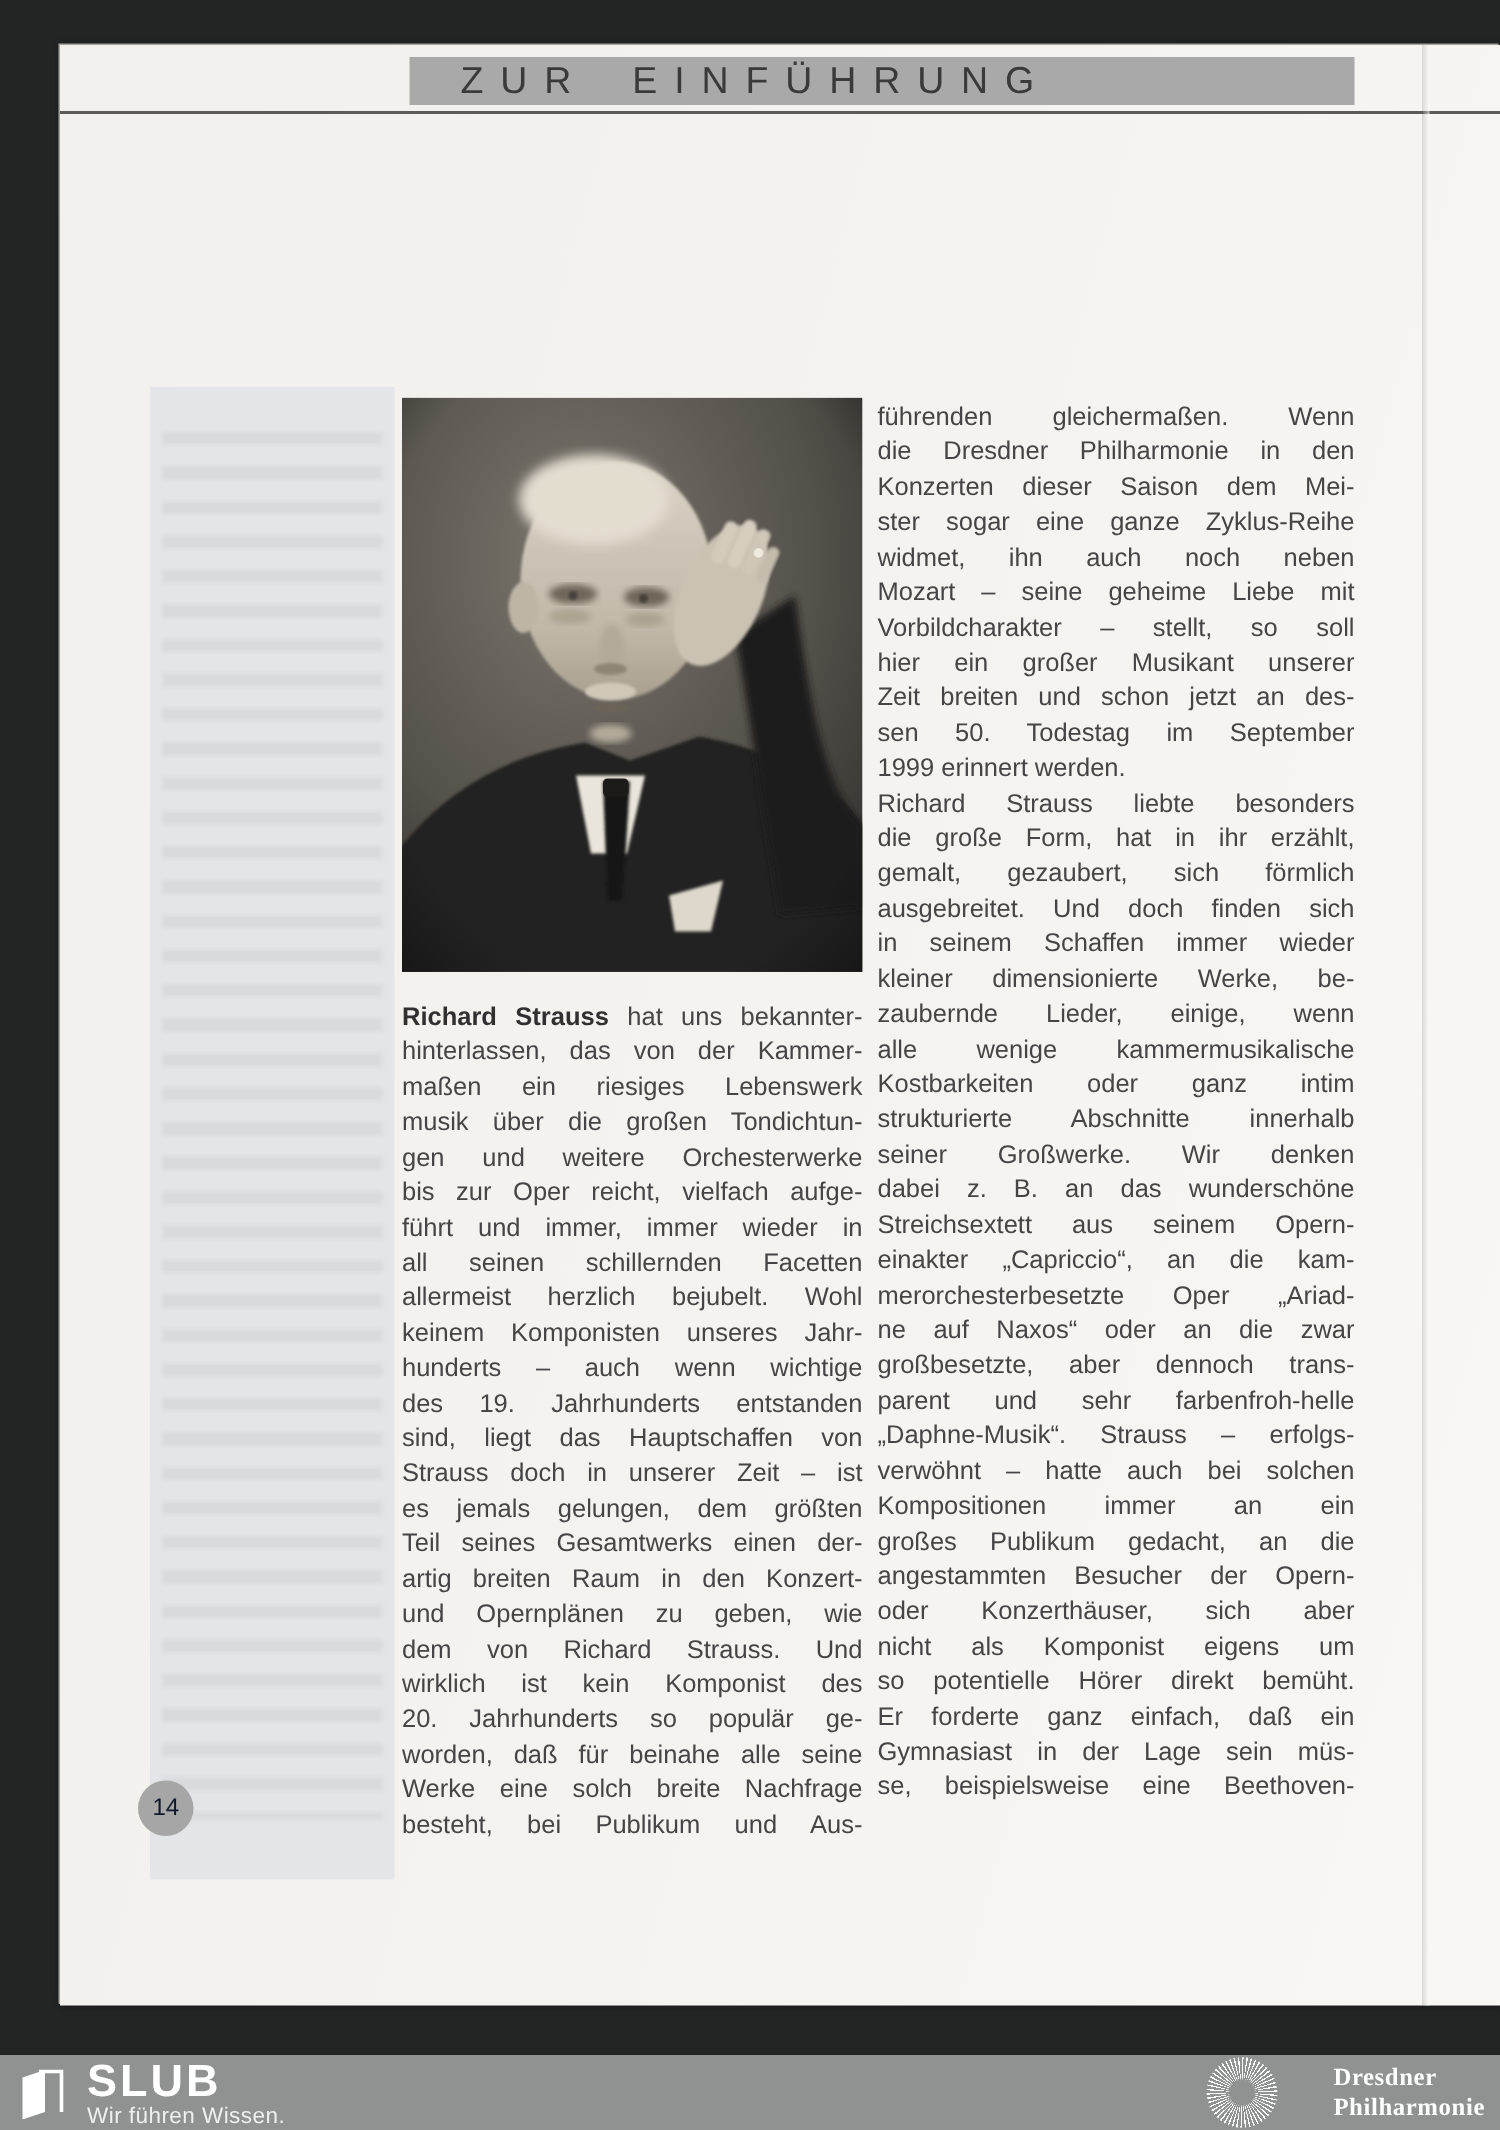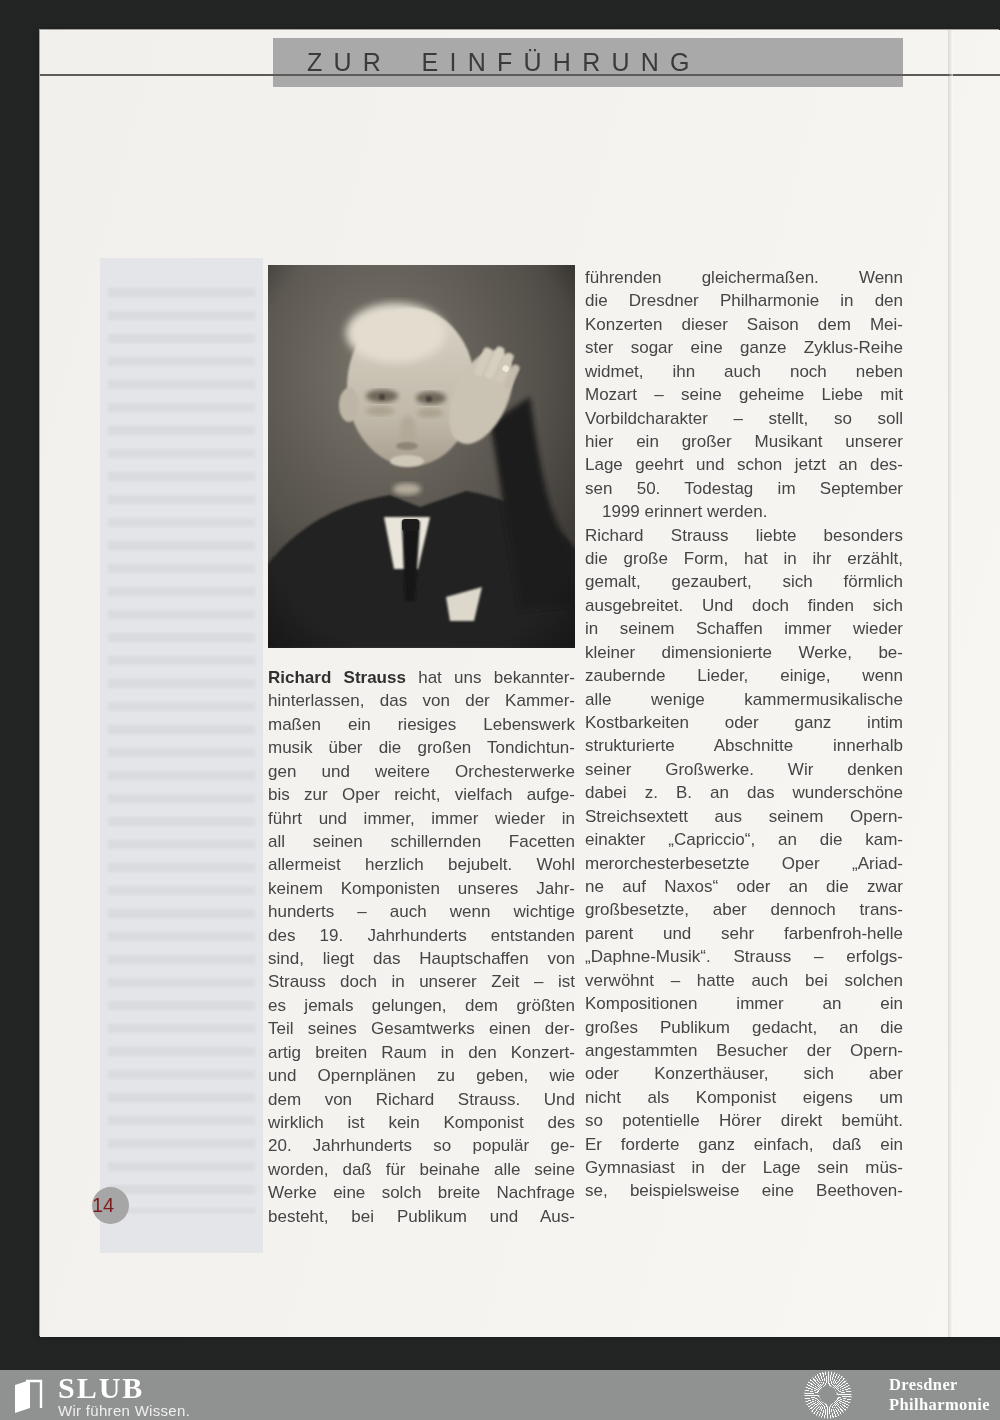--- a/index.html
+++ b/index.html
@@ -16,21 +16,21 @@
     position:absolute; left:40px; top:30px;
     width:960px; height:1307px;
     background:linear-gradient(105deg,#f1f0ed 0%,#f4f3f0 55%,#f8f7f4 100%);
     box-shadow:-1px -1px 0 rgba(180,178,172,.9), 0 0 6px rgba(0,0,0,.35);
   }
   .crease {
     position:absolute; left:908px; top:0; bottom:0; width:5px;
     background:linear-gradient(90deg, rgba(70,66,60,.16), rgba(255,255,255,.6));
   }
   .header-bar {
-    position:absolute; left:233px; top:8px; width:630px; height:49px;
+    position:absolute; left:233px; top:8px; width:630px; height:32px;
     background:#a9a9a9;
     display:flex; align-items:center;
   }
   .header-bar .title {
     font-size:25px; font-weight:400; color:#3a3a3a;
     letter-spacing:.45em; word-spacing:.45em;
     padding-left:34px; white-space:nowrap;
   }
   .header-rule {
     position:absolute; left:0; top:44px; width:960px; height:2px;
@@ -54,42 +54,42 @@
     position:absolute; left:228px; top:235px; width:307px; height:383px;
     box-shadow:inset 0 0 0 1px rgba(0,0,0,.25);
     overflow:hidden;
   }
   .photo svg { display:block; width:307px; height:383px; }
   
   .col { position:absolute; color:#454545; font-size:17px; line-height:23.42px; }
   .col-left  { left:228px; top:636px; width:307px; }
   .col-right { left:545px; top:236px; width:318px; }
   .line { text-align:justify; text-align-last:justify; white-space:normal; }
-  .line.endline { text-align-last:left;margin-left:17px; }
+  .line.endline { text-align-last:left; }
   .line b { font-weight:700; color:#303030; }
   
   .page-circle {
     position:absolute; left:52px; top:1157px;
     width:37px; height:37px; border-radius:50%;
     background:#a6a6a6;
-    display:flex; align-items:center; 
-    font-size:20px; color:#7f1d1d; 
+    display:flex; align-items:center; justify-content:center;
+    font-size:16px; color:#0f172a; 
   }
   
   .viewer-footer {
     position:absolute; left:0; right:0; bottom:0; height:50px;
     background:#909191;
     display:flex; align-items:center; justify-content:space-between;
     padding:0 10px 0 12px;
   }
   .slub-group { display:flex; align-items:flex-start; gap:14px; height:46px; padding-top:2px; }
   .slub-book-icon { margin-top:3px; }
   .slub-text { display:flex; flex-direction:column; }
   .slub-name {
-    font-family:Liberation Serif, serif; font-weight:700;
+    font-family:Liberation Sans, sans-serif; font-weight:700;
     font-size:30px; line-height:28px; color:#ffffff; letter-spacing:2px;
   }
   .slub-tagline {
     font-size:15px; font-weight:400; color:#efefef; line-height:17px; letter-spacing:.3px;
   }
   .phil-group { display:flex; align-items:center; gap:14px; }
   .sunburst-icon {
     width:54px; height:54px; border-radius:50%;
     background:repeating-conic-gradient(rgba(255,255,255,.96) 0deg 2.6deg, rgba(255,255,255,0) 2.6deg 7.2deg);
     -webkit-mask:radial-gradient(circle, rgba(0,0,0,0) 0 8px, #000 10px 23px, rgba(0,0,0,0) 24px);
@@ -213,21 +213,21 @@
   <div class="col col-right">
       <div>
         <div class="line">führenden gleichermaßen. Wenn</div>
         <div class="line">die Dresdner Philharmonie in den</div>
         <div class="line">Konzerten dieser Saison dem Mei-</div>
         <div class="line">ster sogar eine ganze Zyklus-Reihe</div>
         <div class="line">widmet, ihn auch noch neben</div>
         <div class="line">Mozart – seine geheime Liebe mit</div>
         <div class="line">Vorbildcharakter – stellt, so soll</div>
         <div class="line">hier ein großer Musikant unserer</div>
-        <div class="line">Lage geehrt und schon jetzt an des-</div>
+        <div class="line">Zeit breiten und schon jetzt an des-</div>
         <div class="line">sen 50. Todestag im September</div>
         <div class="line endline">1999 erinnert werden.</div>
       </div>
       <div>
         <div class="line">Richard Strauss liebte besonders</div>
         <div class="line">die große Form, hat in ihr erzählt,</div>
         <div class="line">gemalt, gezaubert, sich förmlich</div>
         <div class="line">ausgebreitet. Und doch finden sich</div>
         <div class="line">in seinem Schaffen immer wieder</div>
         <div class="line">kleiner dimensionierte Werke, be-</div>

